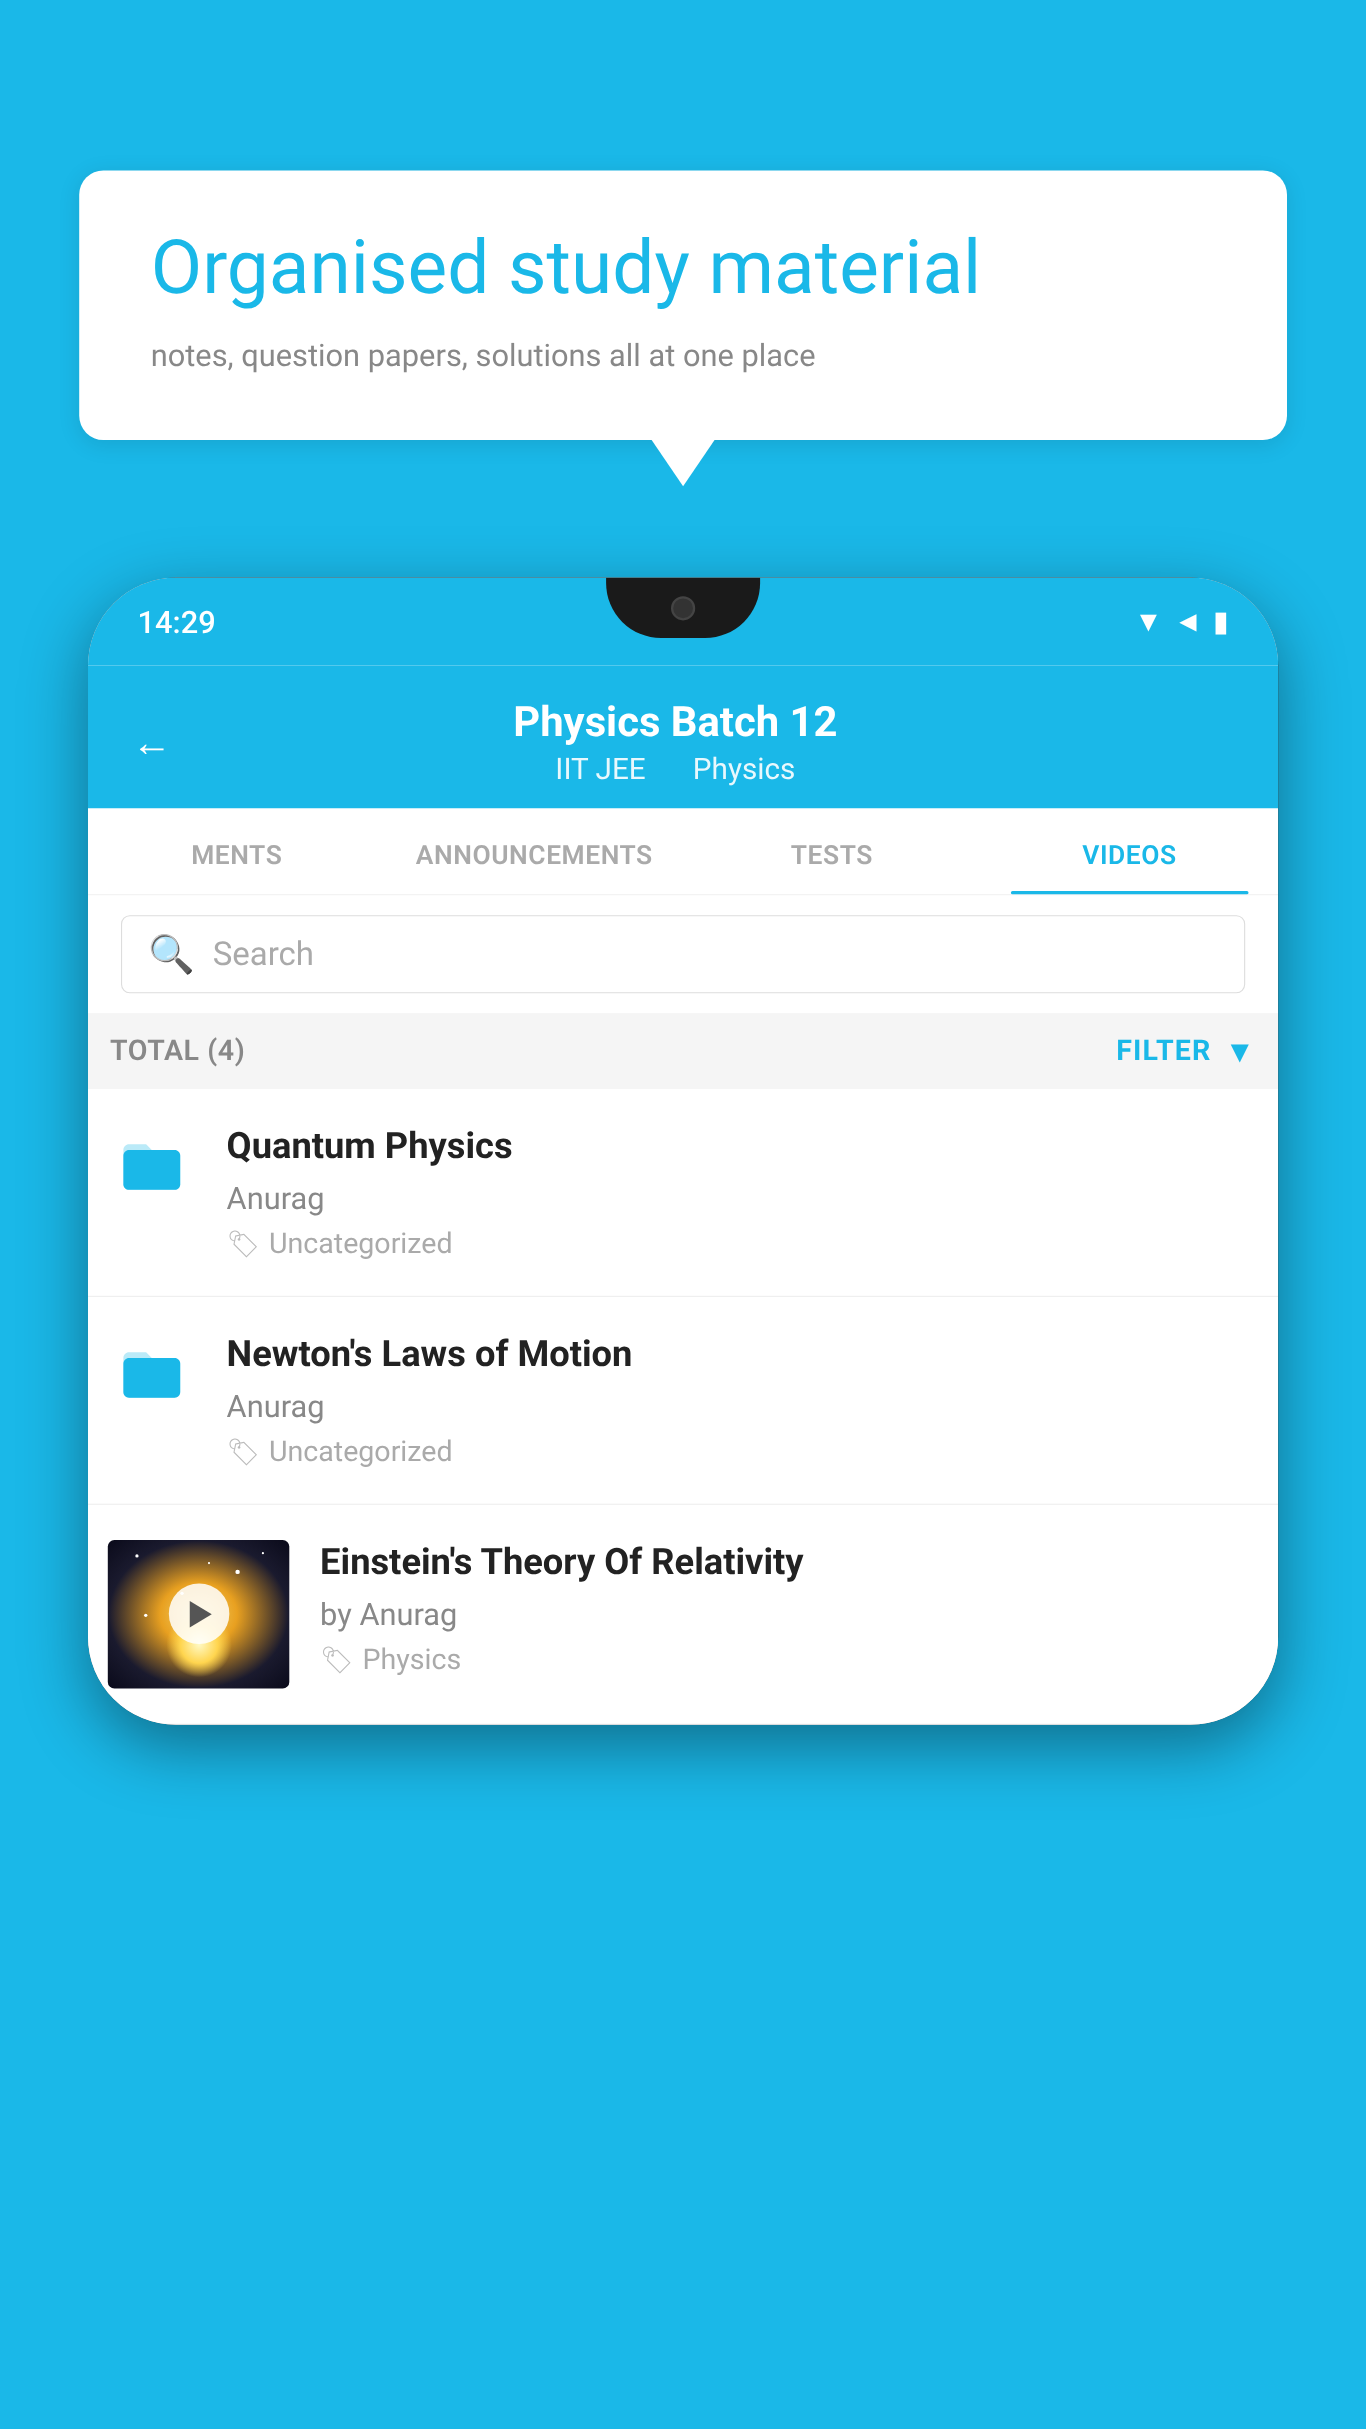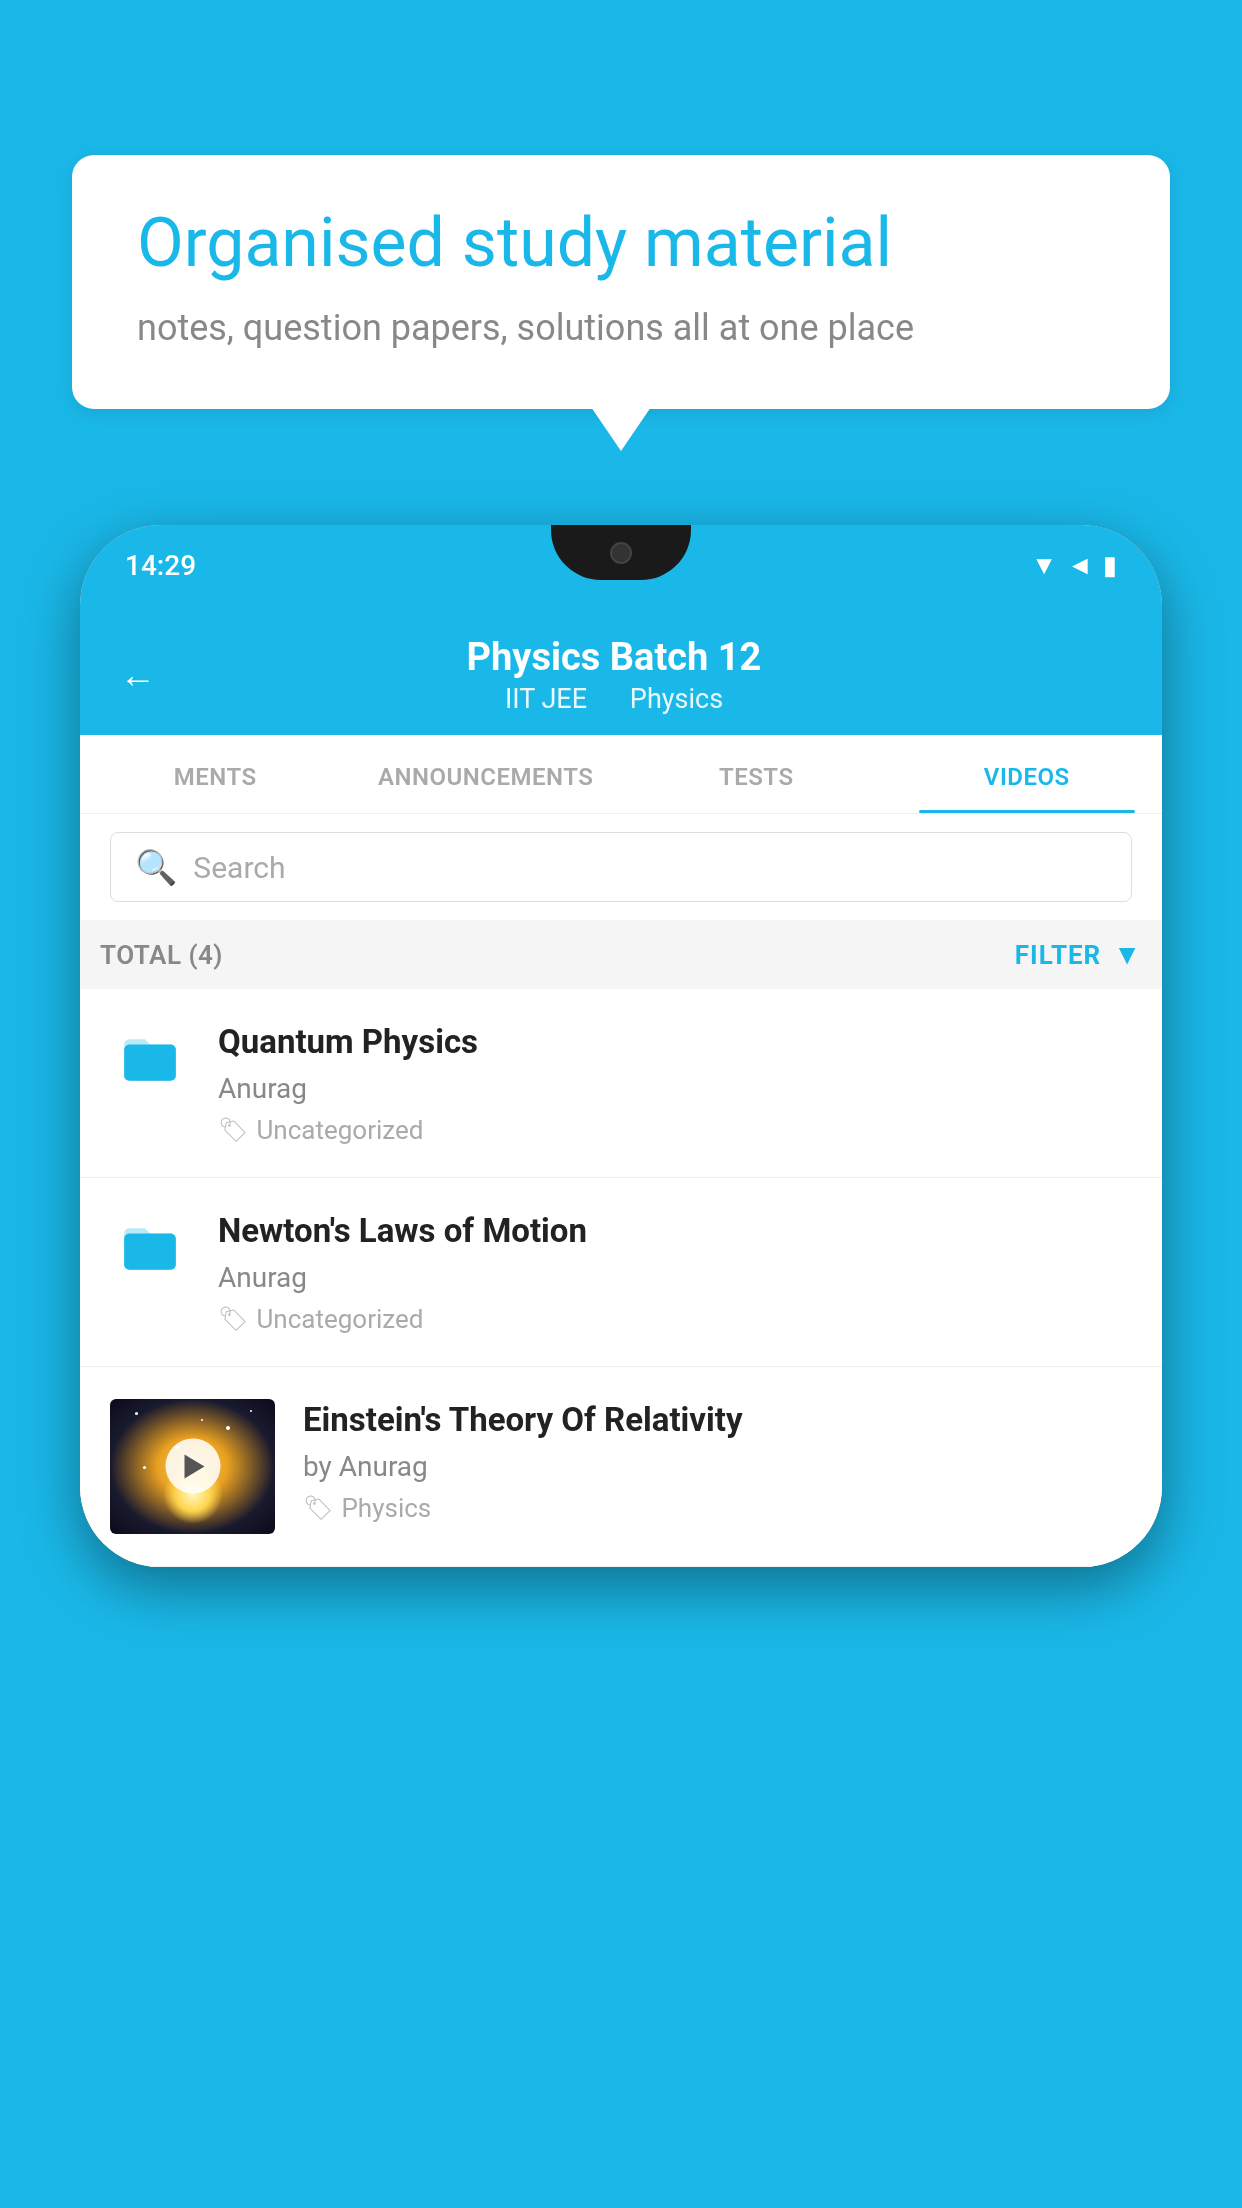--- a/index.html
+++ b/index.html
@@ -43,21 +43,21 @@
     .speech-bubble-title {
       color: #1ab8e8;
       font-size: 68px;
       font-weight: 400;
       line-height: 1.2;
       margin-bottom: 22px;
     }
 
     .speech-bubble-subtitle {
       color: #888;
-      font-size: 36px;
+      font-size: 28px;
       font-weight: 400;
     }
 
     
     .phone-wrapper {
       position: absolute;
       top: 525px;
       left: 80px;
       right: 80px;
     }
@@ -246,21 +246,21 @@
     }
 
     
     .video-list {
       background: white;
     }
 
     .video-item {
       display: flex;
       align-items: flex-start;
-      padding: 32px 30px;
+      padding: 32px 18px;
       border-bottom: 1px solid #eee;
       gap: 28px;
       cursor: pointer;
     }
 
     .play-button-circle {
       width: 55px;
       height: 55px;
       background: rgba(255,255,255,0.85);
       border-radius: 50%;

